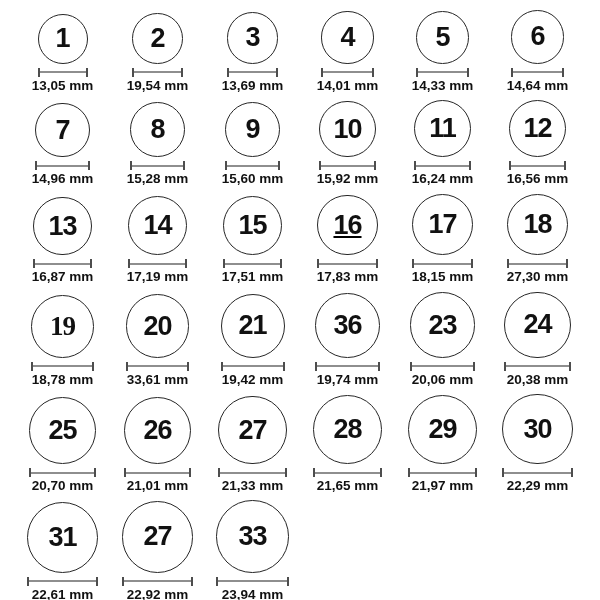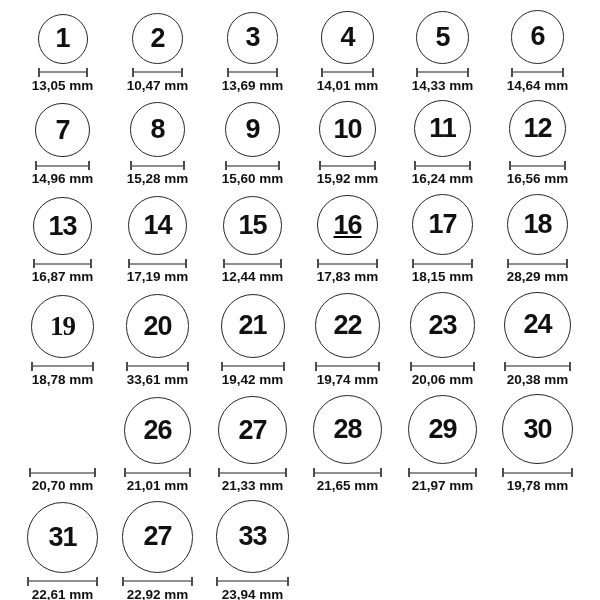--- a/index.html
+++ b/index.html
@@ -85,21 +85,21 @@
     <span class="diameter-label">13,05 mm</span>
   </div>
 
   <div class="size-cell">
     <div class="ring-circle" style="width: 50.7px; height: 50.7px;">
       <span class="ring-size-number">2</span>
     </div>
     <div class="dimline" style="width: 50.7px;">
       <span class="dimline-bar"></span>
     </div>
-    <span class="diameter-label">10,47 mm</span>
+    <span class="diameter-label">19,54 mm</span>
   </div>
 
   <div class="size-cell">
     <div class="ring-circle" style="width: 51.4px; height: 51.4px;">
       <span class="ring-size-number">3</span>
     </div>
     <div class="dimline" style="width: 51.4px;">
       <span class="dimline-bar"></span>
     </div>
     <span class="diameter-label">13,69 mm</span>
@@ -217,21 +217,21 @@
     <span class="diameter-label">17,19 mm</span>
   </div>
 
   <div class="size-cell">
     <div class="ring-circle" style="width: 59.8px; height: 59.8px;">
       <span class="ring-size-number">15</span>
     </div>
     <div class="dimline" style="width: 59.8px;">
       <span class="dimline-bar"></span>
     </div>
-    <span class="diameter-label">12,44 mm</span>
+    <span class="diameter-label">17,51 mm</span>
   </div>
 
   <div class="size-cell">
     <div class="ring-circle" style="width: 60.5px; height: 60.5px; text-decoration: underline;">
       <span class="ring-size-number">16</span>
     </div>
     <div class="dimline" style="width: 60.5px;">
       <span class="dimline-bar"></span>
     </div>
     <span class="diameter-label">17,83 mm</span>
@@ -247,21 +247,21 @@
     <span class="diameter-label">18,15 mm</span>
   </div>
 
   <div class="size-cell">
     <div class="ring-circle" style="width: 61.9px; height: 61.9px;">
       <span class="ring-size-number">18</span>
     </div>
     <div class="dimline" style="width: 61.9px;">
       <span class="dimline-bar"></span>
     </div>
-    <span class="diameter-label">28,29 mm</span>
+    <span class="diameter-label">27,30 mm</span>
   </div>
 </div>
     <div class="size-row">
   <div class="size-cell">
     <div class="ring-circle" style="width: 62.6px; height: 62.6px; font-family: Liberation Serif, serif;">
       <span class="ring-size-number">19</span>
     </div>
     <div class="dimline" style="width: 62.6px;">
       <span class="dimline-bar"></span>
     </div>
@@ -283,21 +283,21 @@
       <span class="ring-size-number">21</span>
     </div>
     <div class="dimline" style="width: 64px;">
       <span class="dimline-bar"></span>
     </div>
     <span class="diameter-label">19,42 mm</span>
   </div>
 
   <div class="size-cell">
     <div class="ring-circle" style="width: 64.7px; height: 64.7px;">
-      <span class="ring-size-number">22</span>
+      <span class="ring-size-number">36</span>
     </div>
     <div class="dimline" style="width: 64.7px;">
       <span class="dimline-bar"></span>
     </div>
     <span class="diameter-label">19,74 mm</span>
   </div>
 
   <div class="size-cell">
     <div class="ring-circle" style="width: 65.4px; height: 65.4px;">
       <span class="ring-size-number">23</span>
@@ -313,20 +313,23 @@
       <span class="ring-size-number">24</span>
     </div>
     <div class="dimline" style="width: 66.1px;">
       <span class="dimline-bar"></span>
     </div>
     <span class="diameter-label">20,38 mm</span>
   </div>
 </div>
     <div class="size-row">
   <div class="size-cell">
+    <div class="ring-circle" style="width: 66.8px; height: 66.8px;">
+      <span class="ring-size-number">25</span>
+    </div>
     <div class="dimline" style="width: 66.8px;">
       <span class="dimline-bar"></span>
     </div>
     <span class="diameter-label">20,70 mm</span>
   </div>
 
   <div class="size-cell">
     <div class="ring-circle" style="width: 67.5px; height: 67.5px;">
       <span class="ring-size-number">26</span>
     </div>
@@ -366,21 +369,21 @@
     <span class="diameter-label">21,97 mm</span>
   </div>
 
   <div class="size-cell">
     <div class="ring-circle" style="width: 70.3px; height: 70.3px;">
       <span class="ring-size-number">30</span>
     </div>
     <div class="dimline" style="width: 70.3px;">
       <span class="dimline-bar"></span>
     </div>
-    <span class="diameter-label">19,78 mm</span>
+    <span class="diameter-label">22,29 mm</span>
   </div>
 </div>
     <div class="size-row">
   <div class="size-cell">
     <div class="ring-circle" style="width: 71px; height: 71px;">
       <span class="ring-size-number">31</span>
     </div>
     <div class="dimline" style="width: 71px;">
       <span class="dimline-bar"></span>
     </div>

